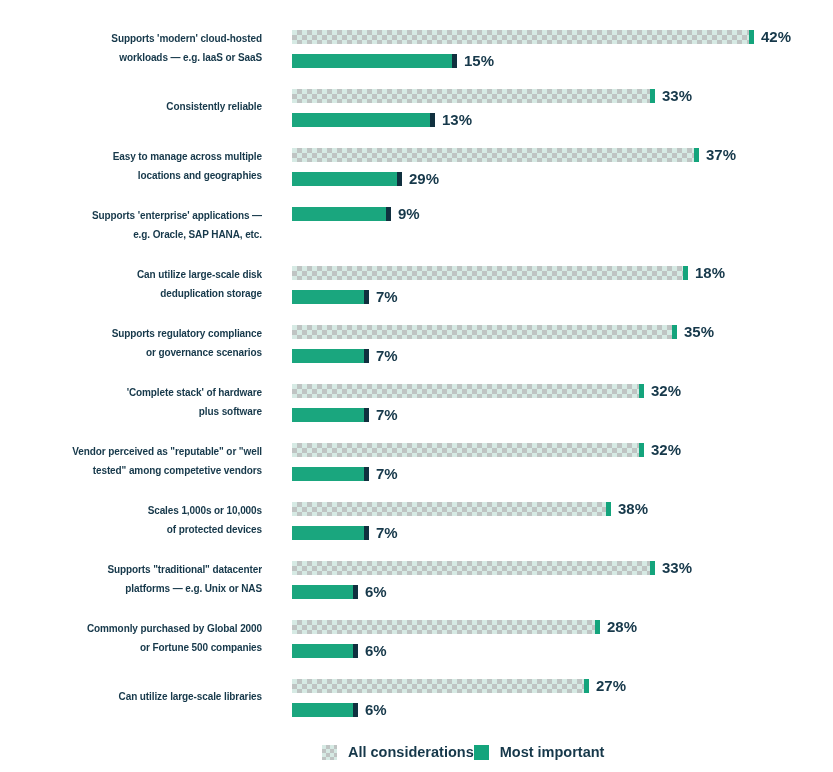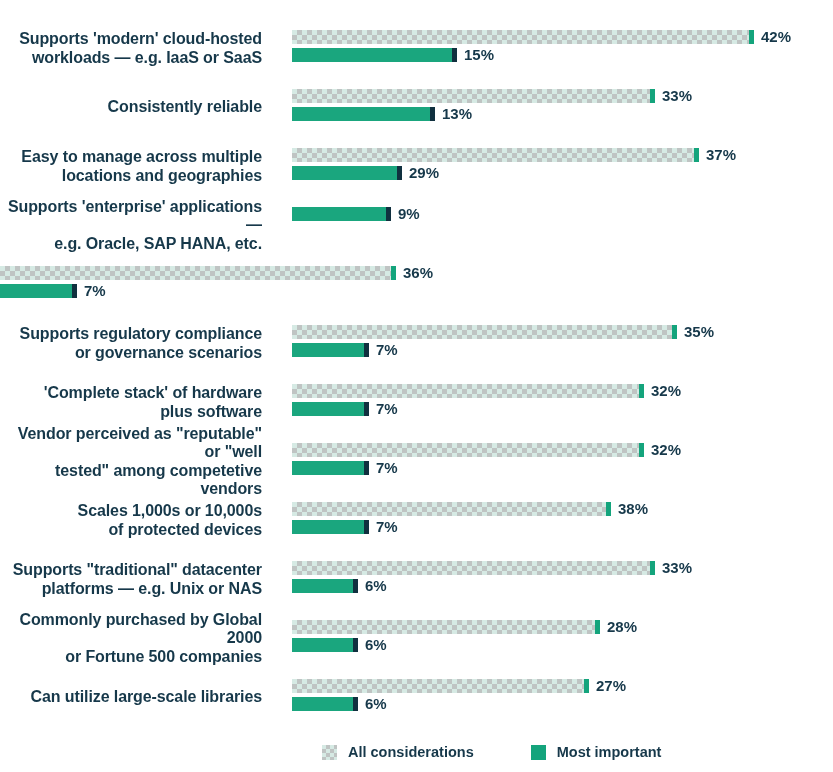--- a/index.html
+++ b/index.html
@@ -25,39 +25,39 @@
     align-items:center;
     height:53px;
     margin-bottom:6px;
   }
   .cat-label{
     width:292px;
     flex:0 0 292px;
     text-align:right;
     padding-right:30px;
     box-sizing:border-box;
-    font-size:16px;
+    font-size:10px;
     font-weight:bold;
     line-height:18.5px;
     color:#16384a;
     letter-spacing:-0.1px;
   }
   .cat-label .l2{display:block;}
   .bars{
     flex:1 1 auto;
     position:relative;
     height:38px;
   }
   .barline{
     position:relative;
     height:14px;
     display:flex;
     align-items:center;
   }
-  .barline + .barline{margin-top:4px;}
+  .barline + .barline{margin-top:10px;}
   .bar{
     height:14px;
     position:relative;
     display:block;
   }
   .bar-all{
     background-color:#d6eae4;
     background-image:
       linear-gradient(45deg,#bfc4c3 25%,transparent 25%,transparent 75%,#bfc4c3 75%),
       linear-gradient(45deg,#bfc4c3 25%,transparent 25%,transparent 75%,#bfc4c3 75%);
@@ -79,21 +79,20 @@
     font-weight:bold;
     color:#16384a;
     margin-left:7px;
     white-space:nowrap;
   }
   .legend{
     position:absolute;
     left:322px;bottom:12px;
     display:flex;
     align-items:center;
-    gap:57px;
   }
   .legend-item{
     display:flex;
     align-items:center;
   }
   .swatch{
     width:15px;height:15px;
     margin-right:11px;
     display:block;
   }
@@ -173,26 +172,27 @@
         <div class="bars">
           <div class="barline">
             <div class="bar bar-most" style="width: 99px;">
               <span class="cap cap-most"></span>
             </div>
             <span class="val">9%</span>
           </div>
         </div>
       </div>
       <div class="row">
+        <div class="cat-label"><span>Can utilize large-scale disk</span><span class="l2">deduplication storage</span></div>
         <div class="bars">
           <div class="barline">
             <div class="bar bar-all" style="width: 396px;">
               <span class="cap cap-all"></span>
             </div>
-            <span class="val">36%</span>
+            <span class="val">18%</span>
           </div>
           <div class="barline">
             <div class="bar bar-most" style="width: 77px;">
               <span class="cap cap-most"></span>
             </div>
             <span class="val">7%</span>
           </div>
         </div>
       </div>
       <div class="row">

